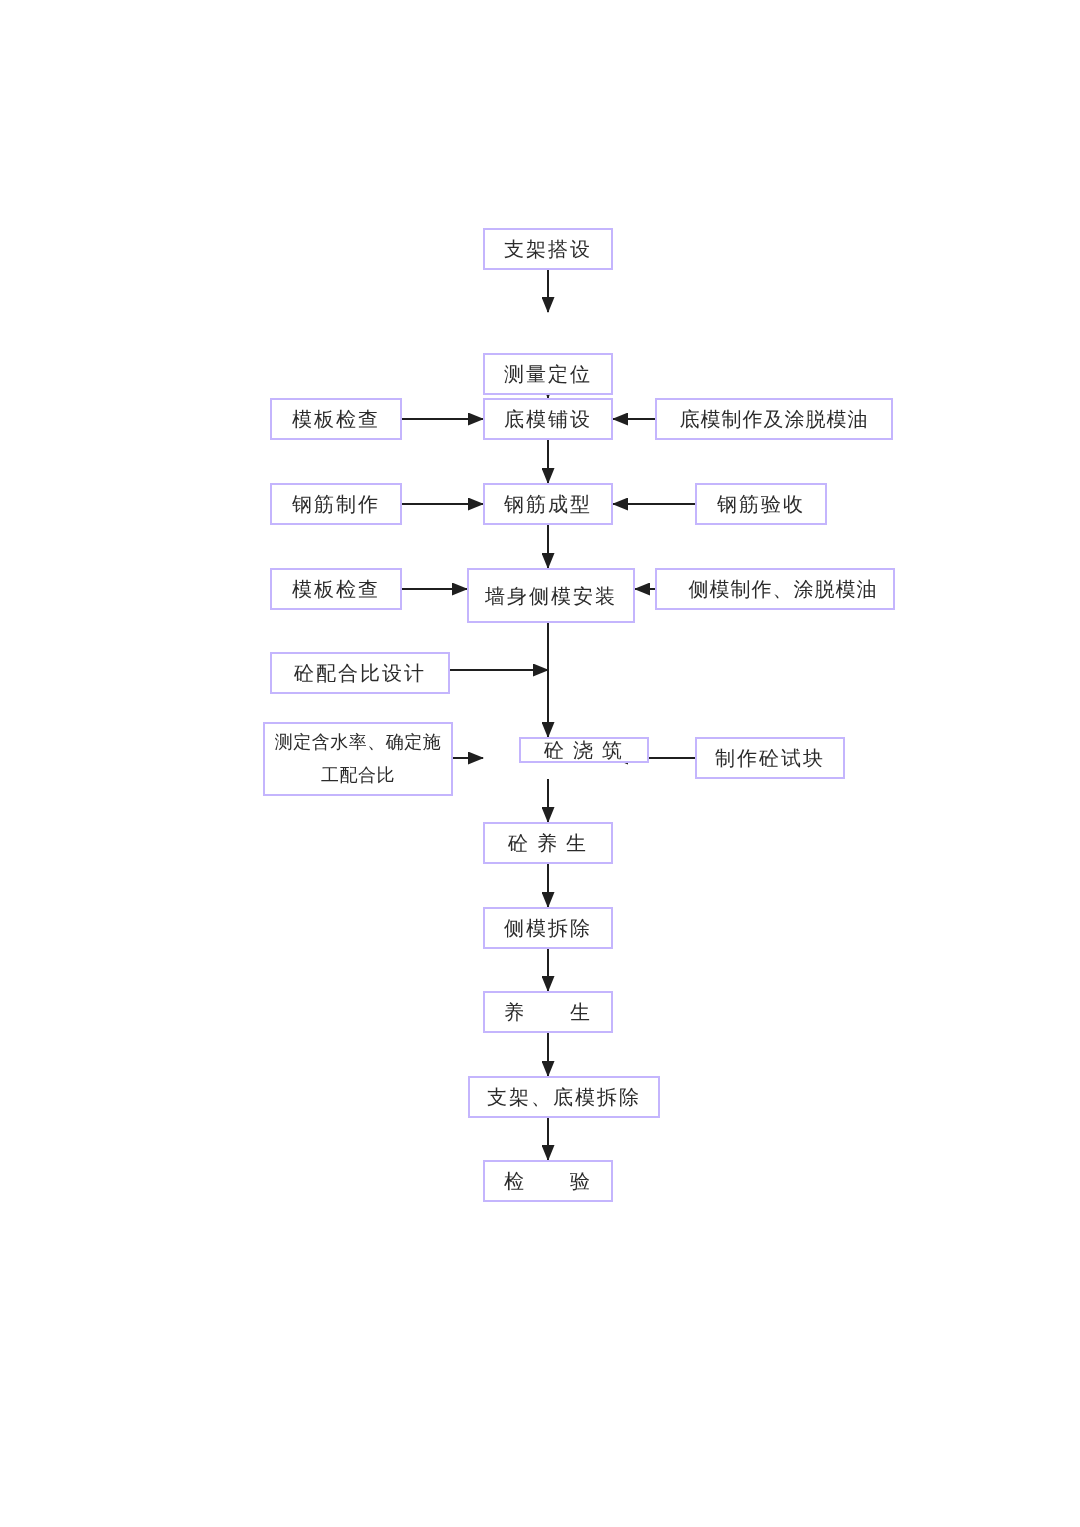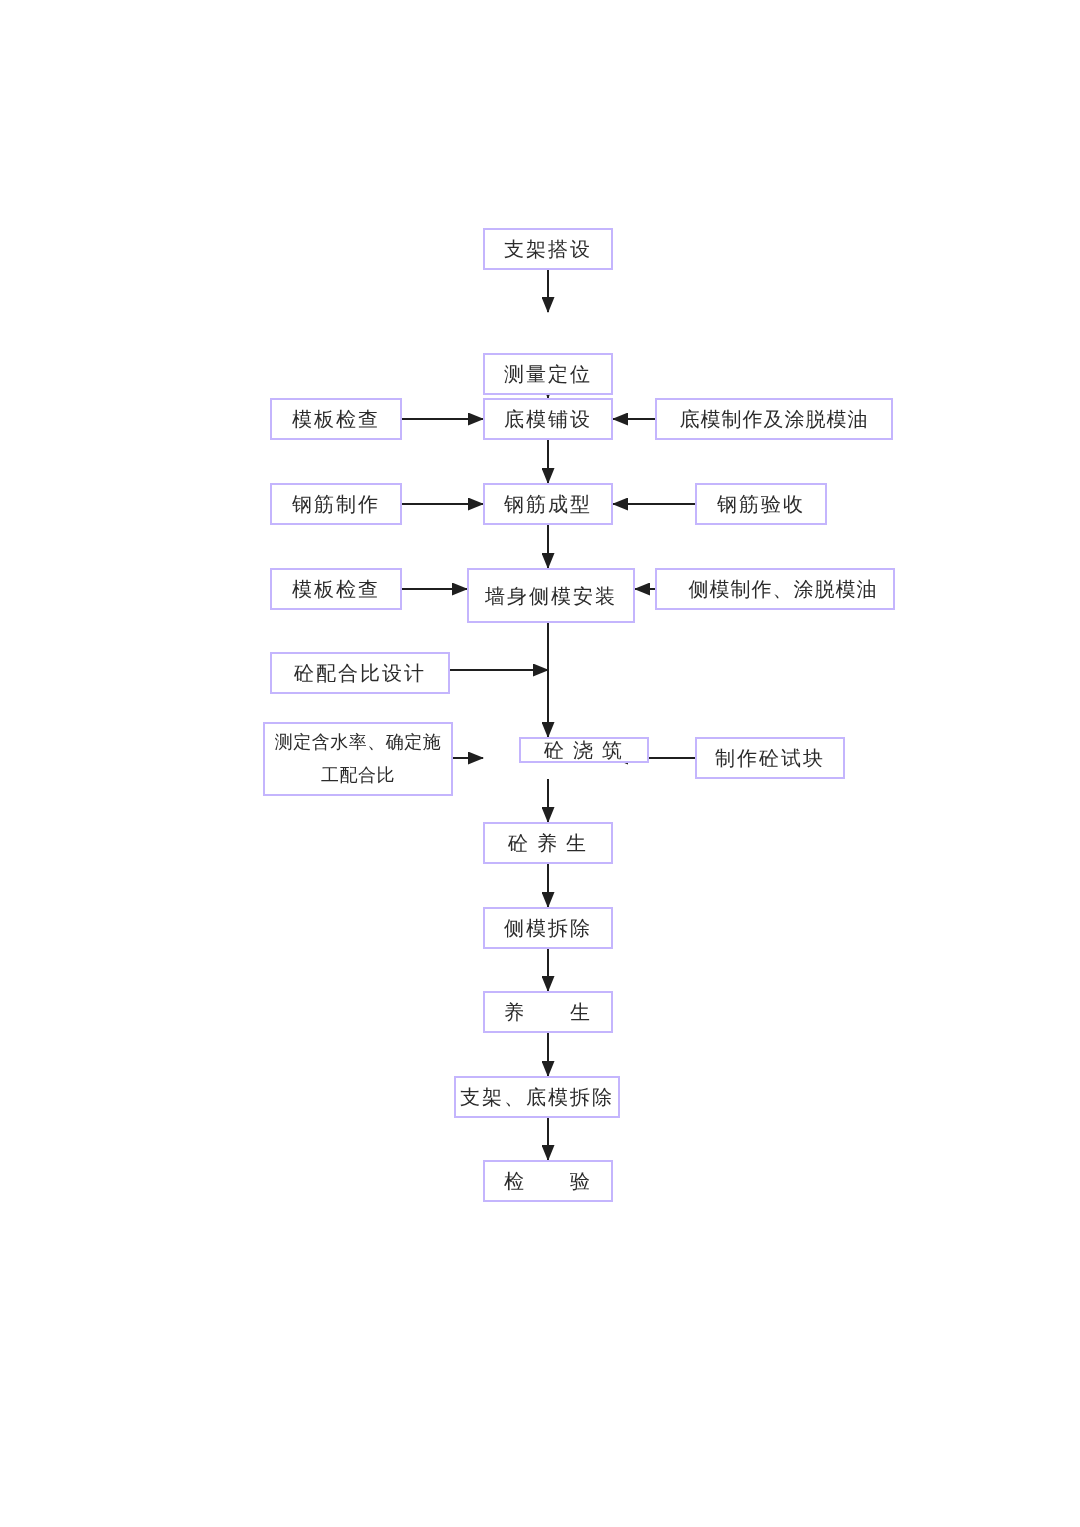--- a/index.html
+++ b/index.html
@@ -150,21 +150,21 @@
   </div>
 
   <div class="node" style="left:483px;top:907px;width:130px;height:42px;">
     <span>侧模拆除</span>
   </div>
 
   <div class="node" style="left:483px;top:991px;width:130px;height:42px;">
     <span>养　　生</span>
   </div>
 
-  <div class="node" style="left:454px;top:1076px;width:166px;height:42px;">
+  <div class="node" style="left:468px;top:1076px;width:192px;height:42px;">
     <span>支架、底模拆除</span>
   </div>
 
   <div class="node" style="left:483px;top:1160px;width:130px;height:42px;">
     <span>检　　验</span>
   </div>
 
 </div>
 
 </body></html>

